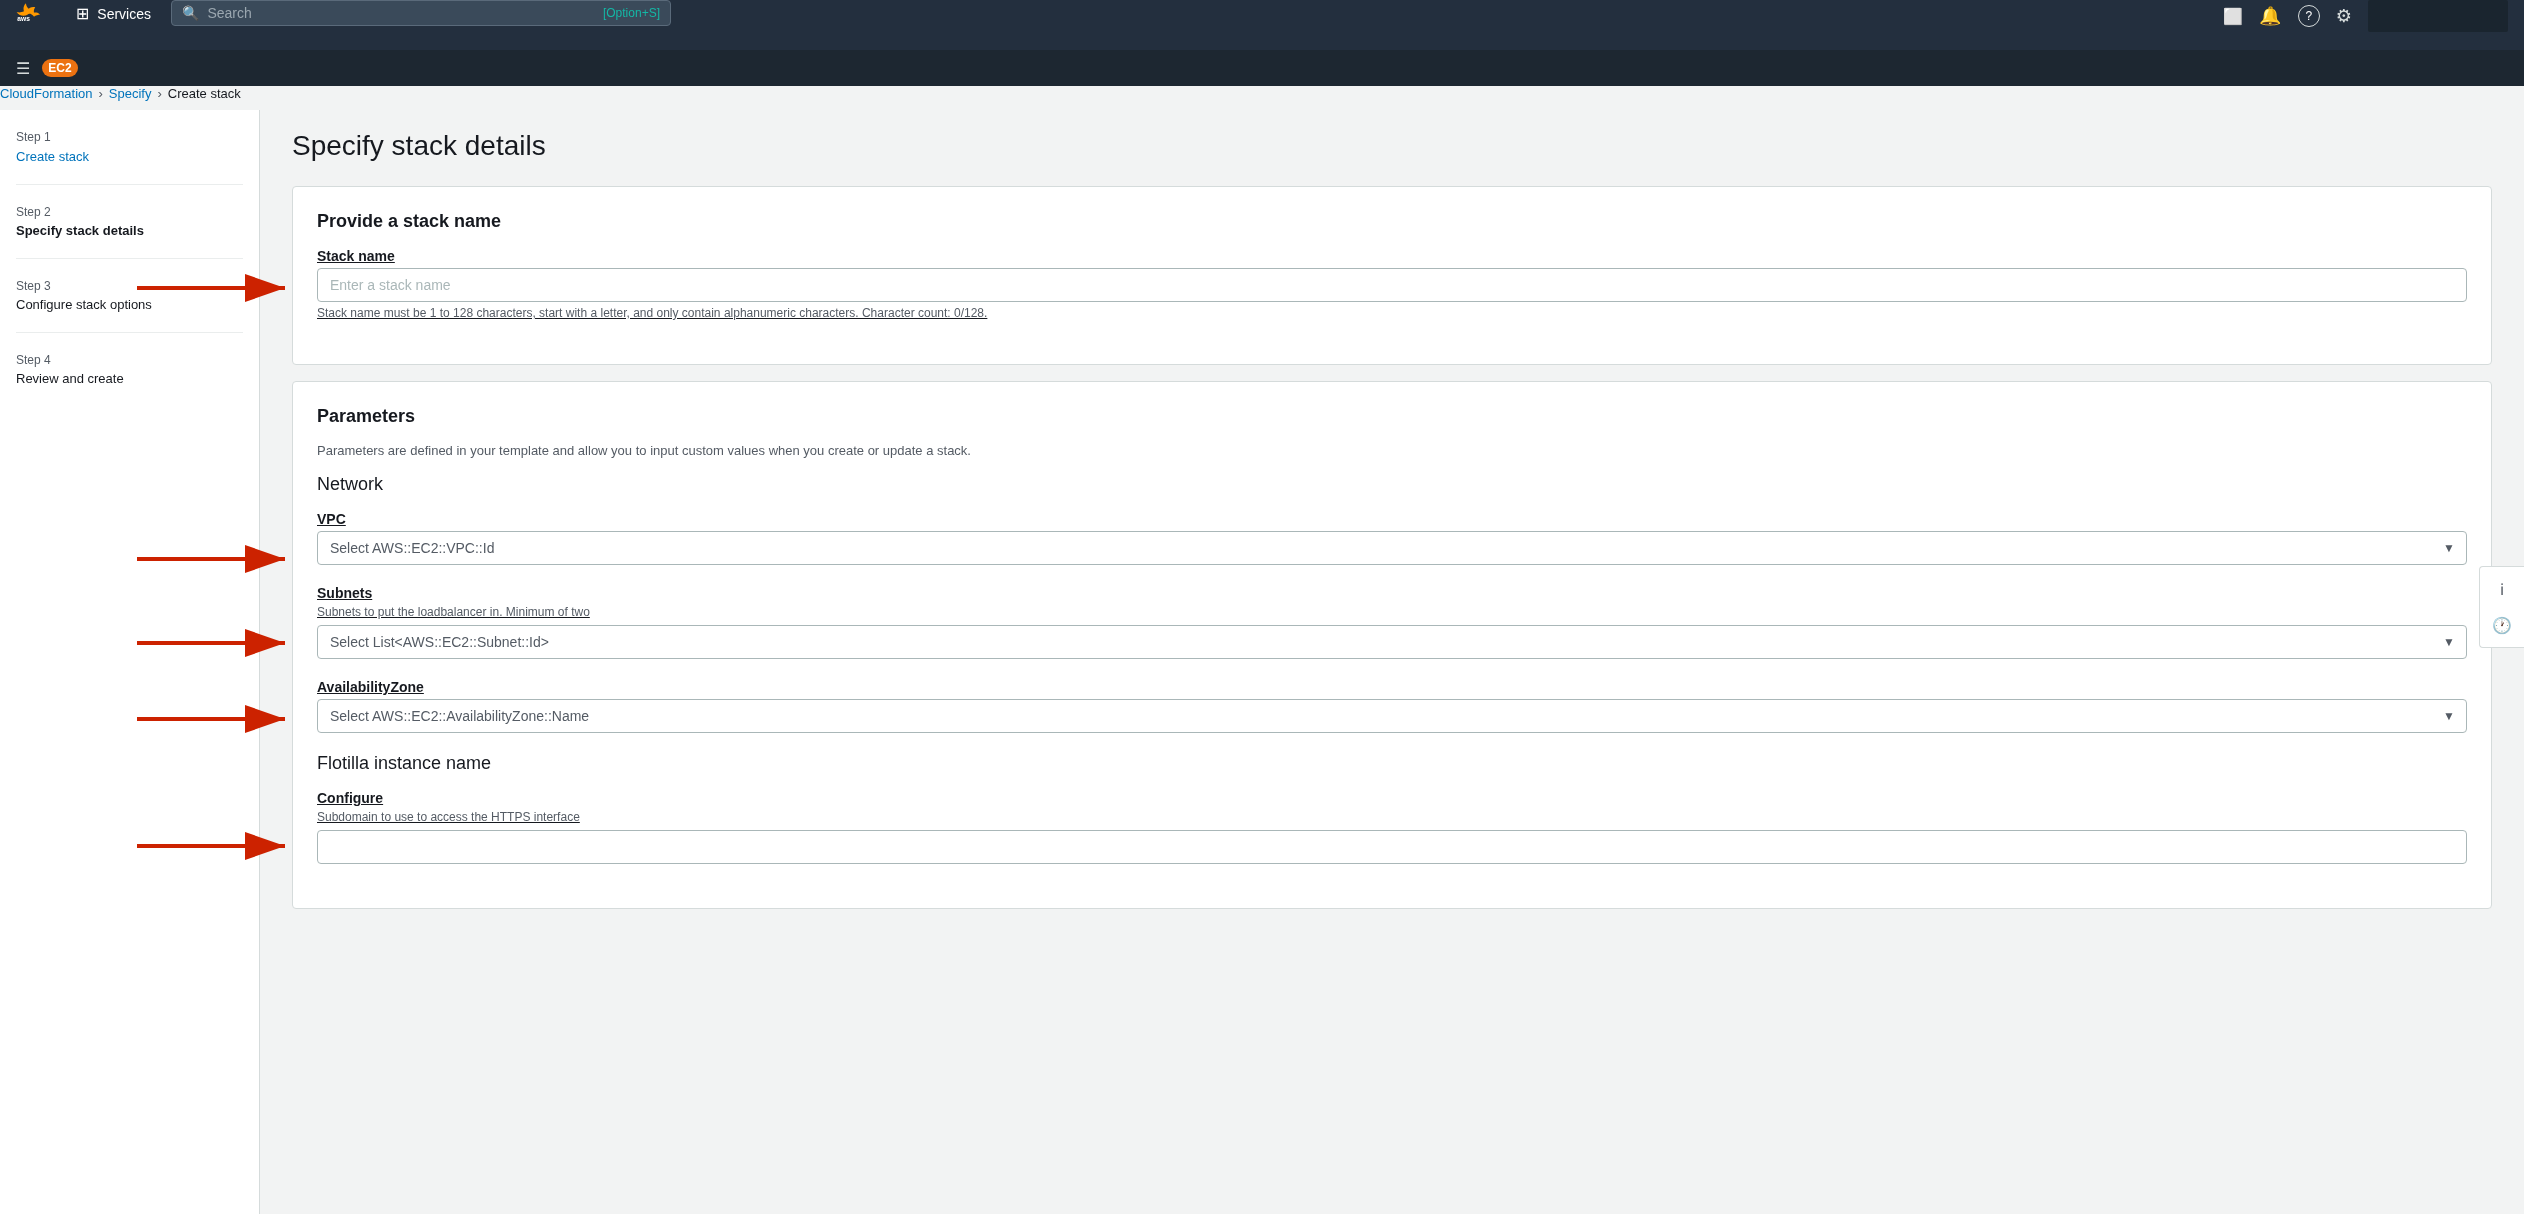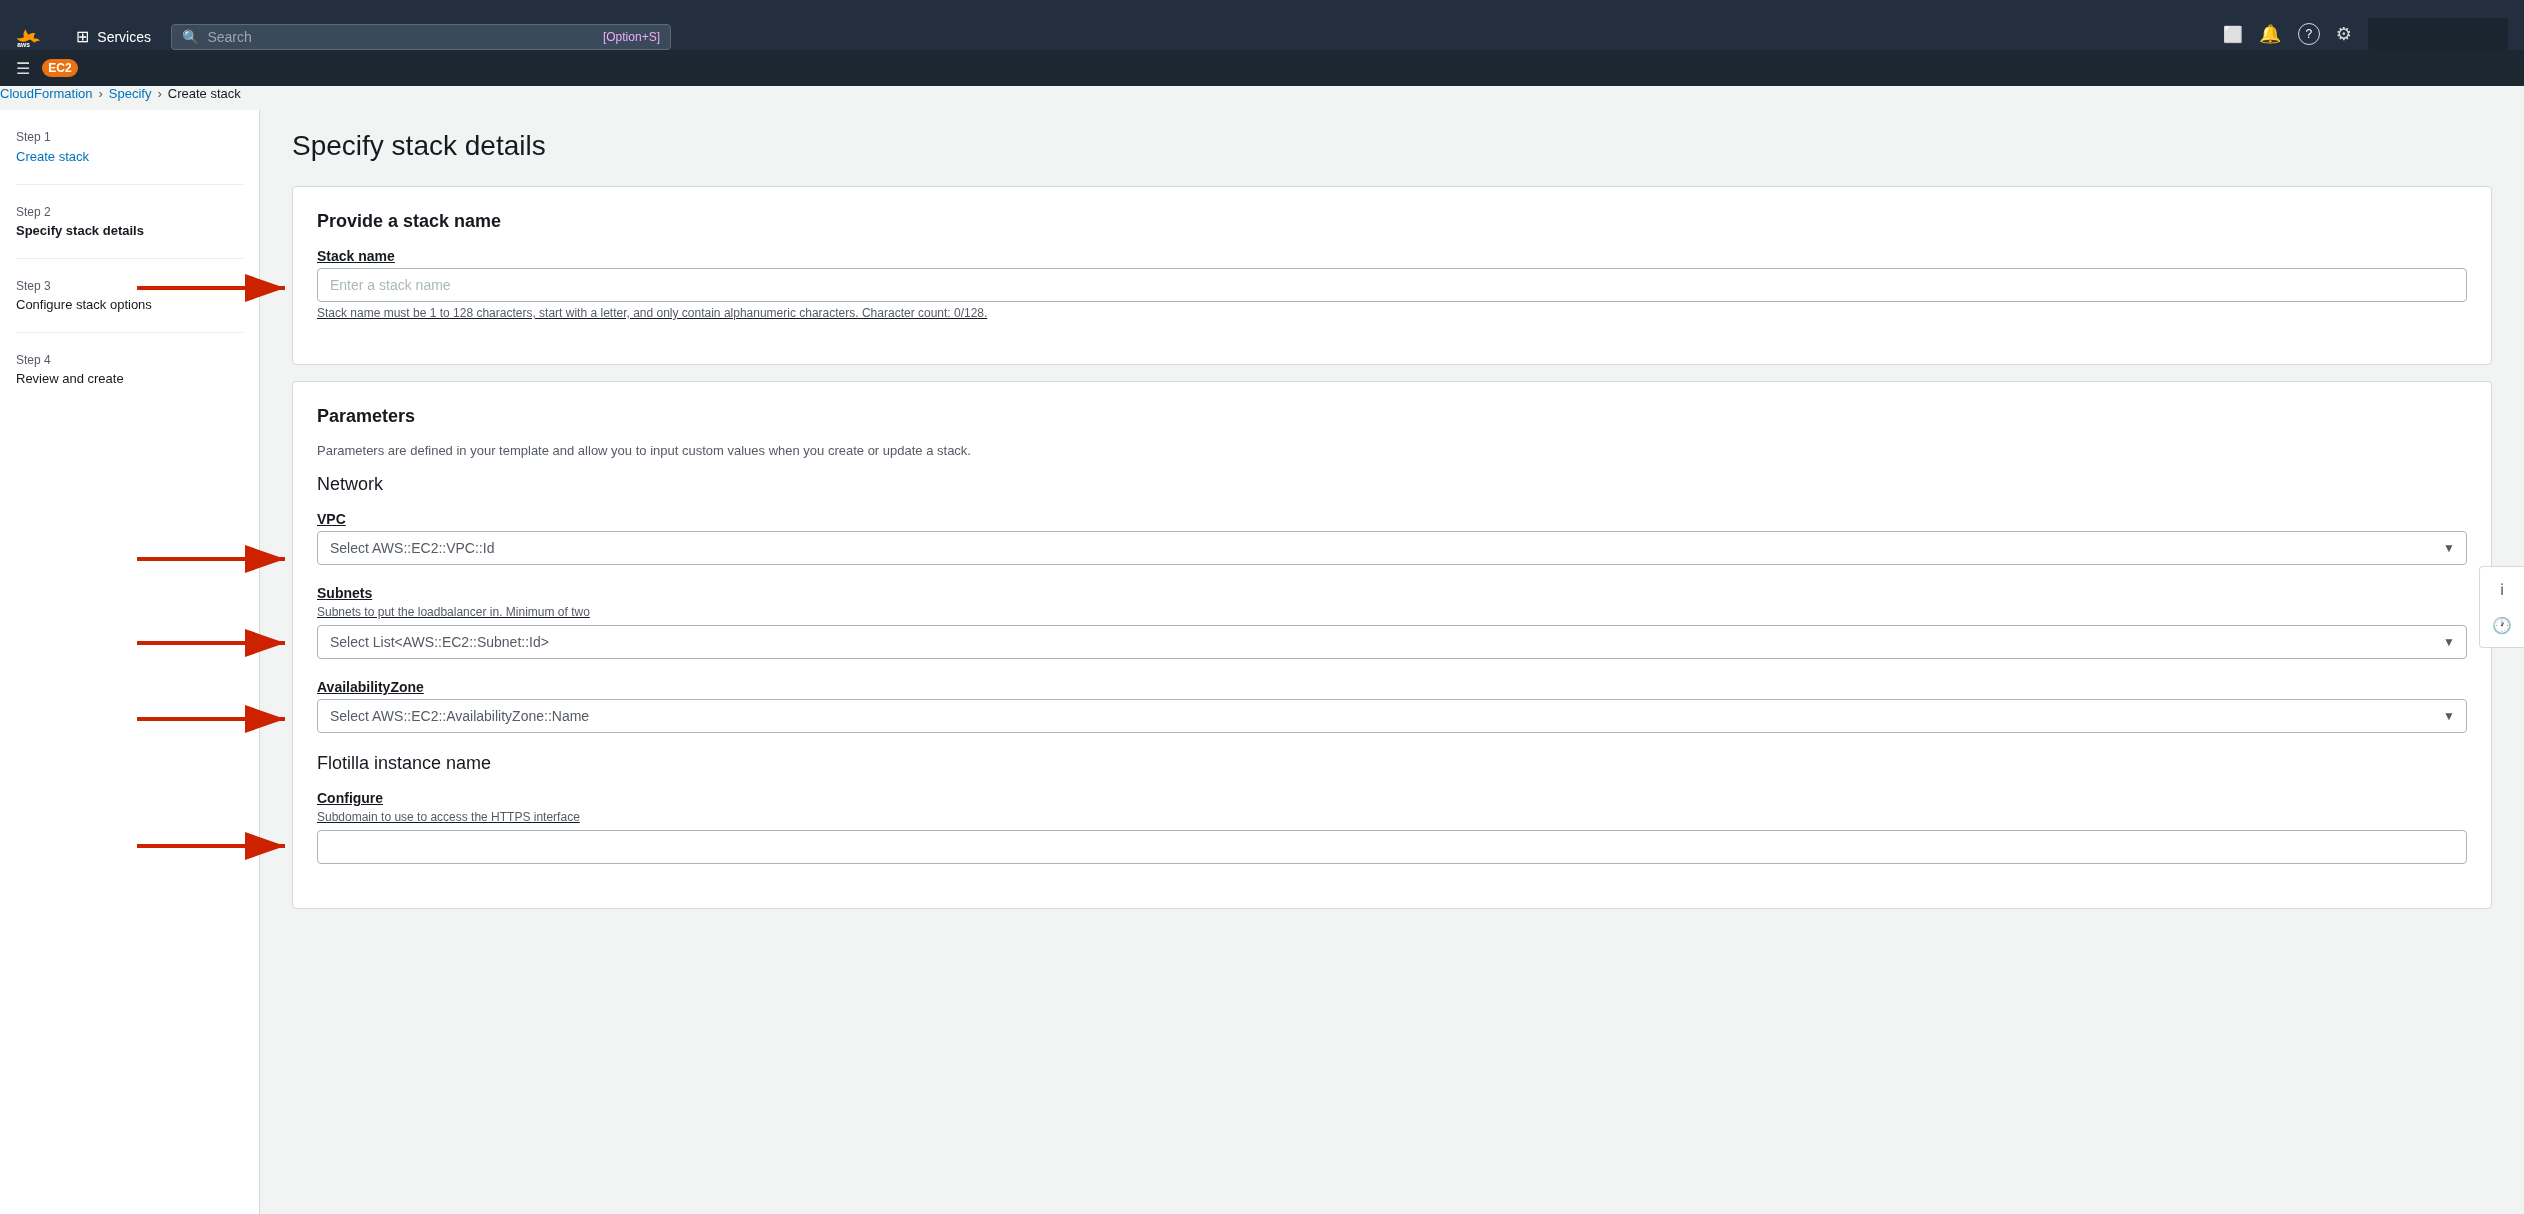--- a/index.html
+++ b/index.html
@@ -3,21 +3,21 @@
   <meta charset="utf-8">
   <style>
     * { box-sizing: border-box; margin: 0; padding: 0; }
     body { font-family: "Amazon Ember", "Helvetica Neue", Arial, sans-serif; font-size: 14px; color: #16191f; background: #f2f3f3; }
 
     
     .top-nav {
       background: #232f3e;
       height: 50px;
       display: flex;
-      align-items: flex-end;
+      align-items: flex-start;
       padding: 0 16px;
       gap: 12px;
       position: fixed;
       top: 0; left: 0; right: 0;
       z-index: 100;
     }
     .aws-logo {
       width: 40px;
       height: 24px;
       flex-shrink: 0;
@@ -43,21 +43,21 @@
     .nav-search input {
       background: transparent;
       border: none;
       outline: none;
       color: #d5dbdb;
       font-size: 14px;
       flex: 1;
     }
     .nav-search input::placeholder { color: #9ba7b0; }
     .nav-search-shortcut {
-      color: #f0abfc;
+      color: #14b8a6;
       font-size: 12px;
       white-space: nowrap;
     }
     .nav-right {
       margin-left: auto;
       display: flex;
       align-items: center;
       gap: 16px;
     }
     .nav-icon {

